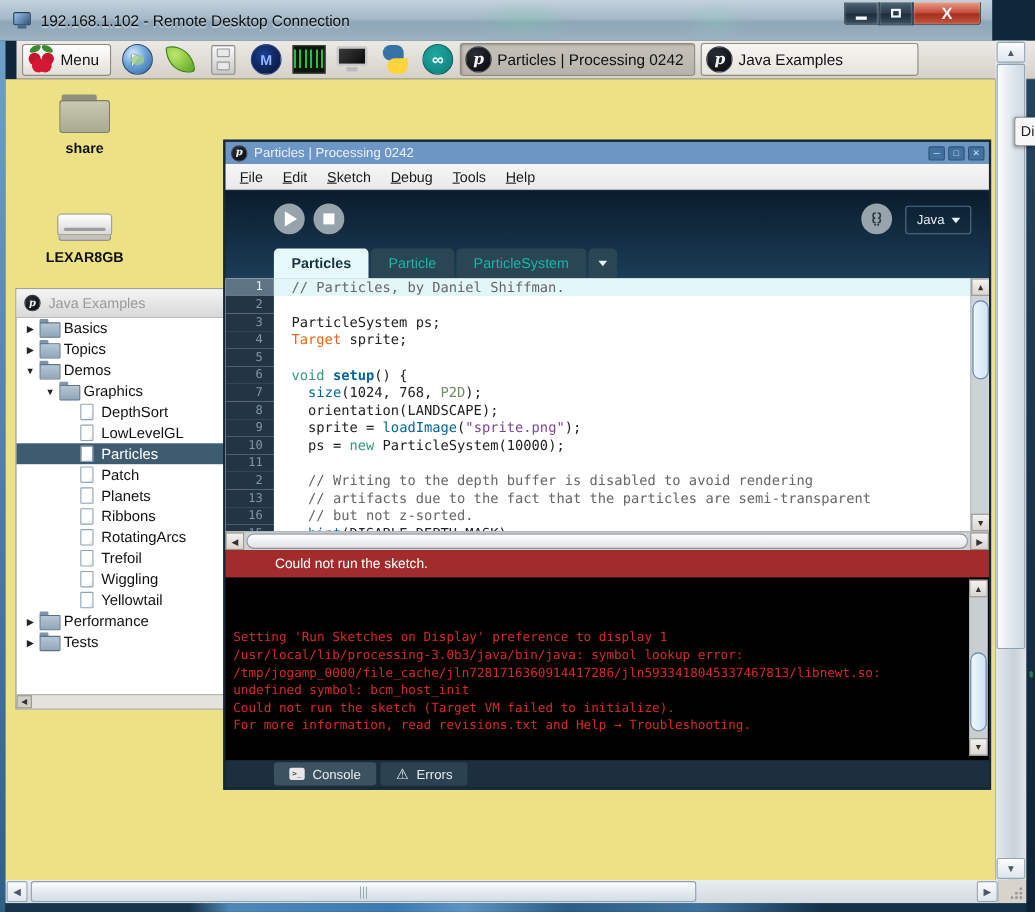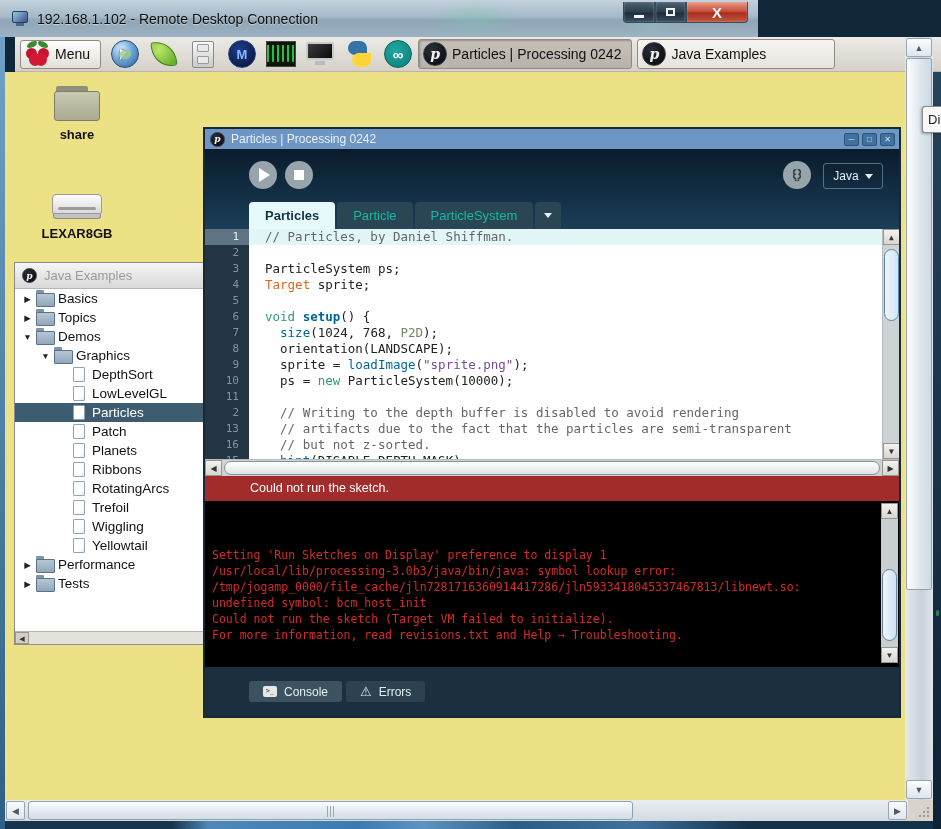--- a/index.html
+++ b/index.html
@@ -1,20 +1,20 @@
 <!DOCTYPE html>
 <html><head>
 <meta charset="utf-8">
 <style>
   html,body{margin:0;padding:0;background:#444;}
   *{box-sizing:border-box;}
   #stage{position:relative;width:941px;height:829px;font-family:"Liberation Sans",sans-serif;overflow:hidden;background:#0f2738;}
 
   
-  .rdp-titlebar{position:absolute;left:0;top:0;width:758px;height:37px;
+  .rdp-titlebar{position:absolute;left:0;top:0;width:902px;height:37px;
     background:linear-gradient(180deg,#c3d2dd 0%,#a5b9c8 45%,#8ea6b8 55%,#9db2c2 100%);
     border-bottom:1px solid #5f7linear789;display:flex;align-items:center;}
   .rdp-titlebar::before{content:"";position:absolute;left:430px;top:0;width:90px;height:37px;background:radial-gradient(ellipse at center,rgba(120,200,170,.35),transparent 70%);}
   .rdp-titlebar::after{content:"";position:absolute;left:620px;top:0;width:60px;height:37px;background:radial-gradient(ellipse at center,rgba(140,210,190,.3),transparent 70%);}
   .rdp-icon{width:18px;height:16px;margin:0 7px 0 12px;position:relative;z-index:2;}
   .rdp-icon .scr{position:absolute;left:0;top:0;width:16px;height:12px;background:linear-gradient(135deg,#9fc4e8,#33557e);border:1px solid #24405e;border-radius:2px;}
   .rdp-icon .base{position:absolute;left:4px;top:12px;width:8px;height:3px;background:#44678c;}
   .rdp-title{font-size:14px;color:#0c0c0c;z-index:2;text-shadow:0 1px 1px rgba(255,255,255,.5);}
   .win-controls{position:absolute;right:10px;top:2px;display:flex;z-index:3;}
   .win-btn{height:21px;border:1px solid #3a4a58;border-top:none;display:flex;align-items:center;justify-content:center;
@@ -358,20 +358,28 @@
     <div class="ide">
       <div class="ide-titlebar">
         <span class="p5-badge small">p</span>
         <span class="ide-title">Particles | Processing 0242</span>
         <span class="ide-controls">
           <span class="ide-btn">─</span>
           <span class="ide-btn">□</span>
           <span class="ide-btn">✕</span>
         </span>
       </div>
+      <div class="ide-menubar" id="ide-menubar">
+          <span class="menu-item"><u>F</u>ile</span>
+          <span class="menu-item"><u>E</u>dit</span>
+          <span class="menu-item"><u>S</u>ketch</span>
+          <span class="menu-item"><u>D</u>ebug</span>
+          <span class="menu-item"><u>T</u>ools</span>
+          <span class="menu-item"><u>H</u>elp</span>
+        </div>
       <div class="toolzone">
         <button class="circle-btn" style="left:44px;">
             <span class="play-glyph"></span>
           </button>
         <button class="circle-btn" style="left:80px;">
             <span class="stop-glyph"></span>
           </button>
         <button class="circle-btn" style="right:88px;left:auto;">
           <svg width="18" height="18" viewBox="0 0 18 18">
             <g fill="none" stroke="#2c3a44" stroke-width="1.6" stroke-linecap="round">

